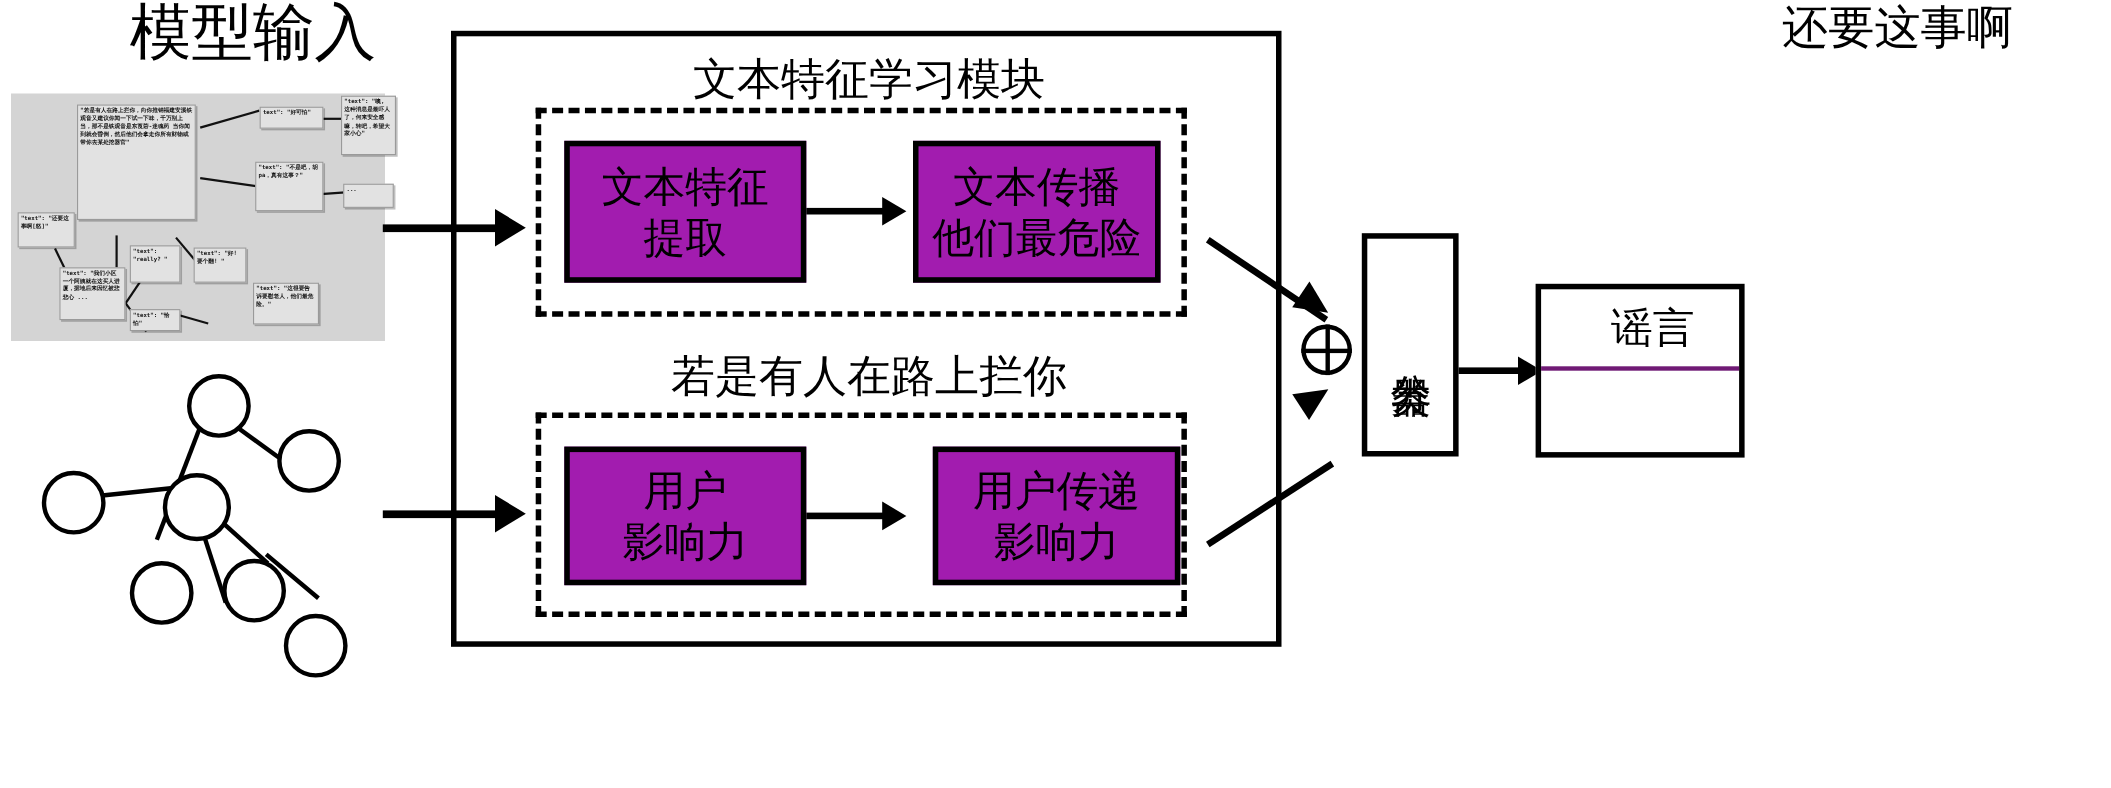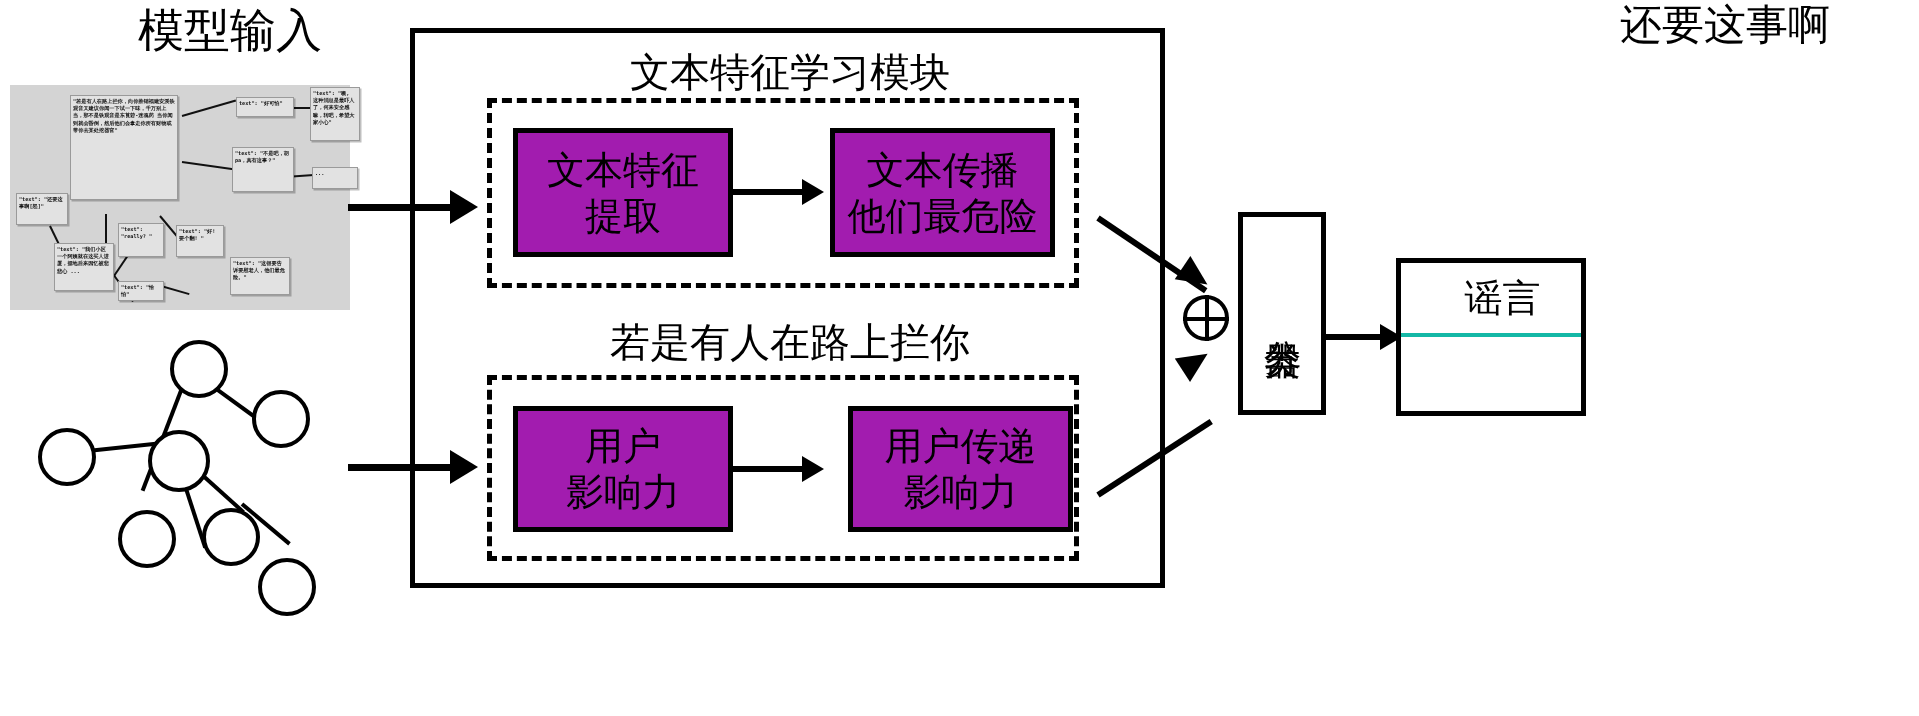--- a/index.html
+++ b/index.html
@@ -2,21 +2,21 @@
 <html><head>
 <meta charset="utf-8">
 <style>
   html,body{margin:0;padding:0;background:#fff;}
   body{width:1919px;height:716px;position:relative;overflow:hidden;
        font-family:"Liberation Serif","DejaVu Serif",serif;color:#000;}
   .abs{position:absolute;}
   .cn{font-family:"DejaVu Sans","Liberation Sans",sans-serif;font-weight:400;}
 
   
-  #title-input{left:60px;top:2px;width:340px;text-align:center;font-size:46px;line-height:56px;}
+  #title-input{left:60px;top:2px;width:340px;text-align:center;font-size:56px;line-height:56px;}
   #title-output{left:1530px;top:0px;width:390px;text-align:center;font-size:42px;line-height:50px;}
 
   
   #input-image{left:10px;top:85px;width:340px;height:225px;background:#d4d4d4;}
   .snip{position:absolute;background:#e2e2e2;border:1px solid #9a9a9a;
         box-shadow:1.5px 1.5px 0 rgba(0,0,0,.25);
         font-family:"DejaVu Sans Mono","Liberation Mono",monospace;
         font-size:5.2px;line-height:7.2px;color:#111;padding:2px 2px;
         box-sizing:border-box;overflow:hidden;}
   .edge{position:absolute;background:#111;height:2px;transform-origin:0 50%;}
@@ -46,21 +46,21 @@
   #box-text-prop{left:830px;top:128px;width:225px;height:129px;}
   #box-user-inf{left:513px;top:406px;width:220px;height:126px;}
   #box-user-pass{left:830px;top:406px;width:225px;height:126px;margin-left:18px;}
 
   
   #box-classifier{left:1238px;top:212px;width:88px;height:203px;border:5px solid #000;
         box-sizing:border-box;background:#fff;display:flex;align-items:center;justify-content:center;
         font-size:37px;line-height:44px;text-align:center;}
   #out-stack{left:1396px;top:258px;width:190px;height:158px;border:5px solid #000;box-sizing:border-box;background:#fff;}
   .outcell{height:50%;display:flex;align-items:center;justify-content:center;font-size:38px;box-sizing:border-box;}
-  #out-rumor{border-bottom:4px solid #14b8a6;padding-left:23px;}
+  #out-rumor{border-bottom:4px solid #701a75;padding-left:23px;}
 
   
   #plus-circle{left:1183px;top:295px;width:46px;height:46px;border:4px solid #000;border-radius:50%;box-sizing:border-box;}
   #plus-circle:before,#plus-circle:after{content:"";position:absolute;background:#000;}
   #plus-circle:before{left:-4px;top:18px;width:46px;height:4px;}
   #plus-circle:after{top:-4px;left:18px;height:46px;width:4px;}
 
   
   .ln{position:absolute;background:#000;}
   .arrowhead{position:absolute;width:0;height:0;}

